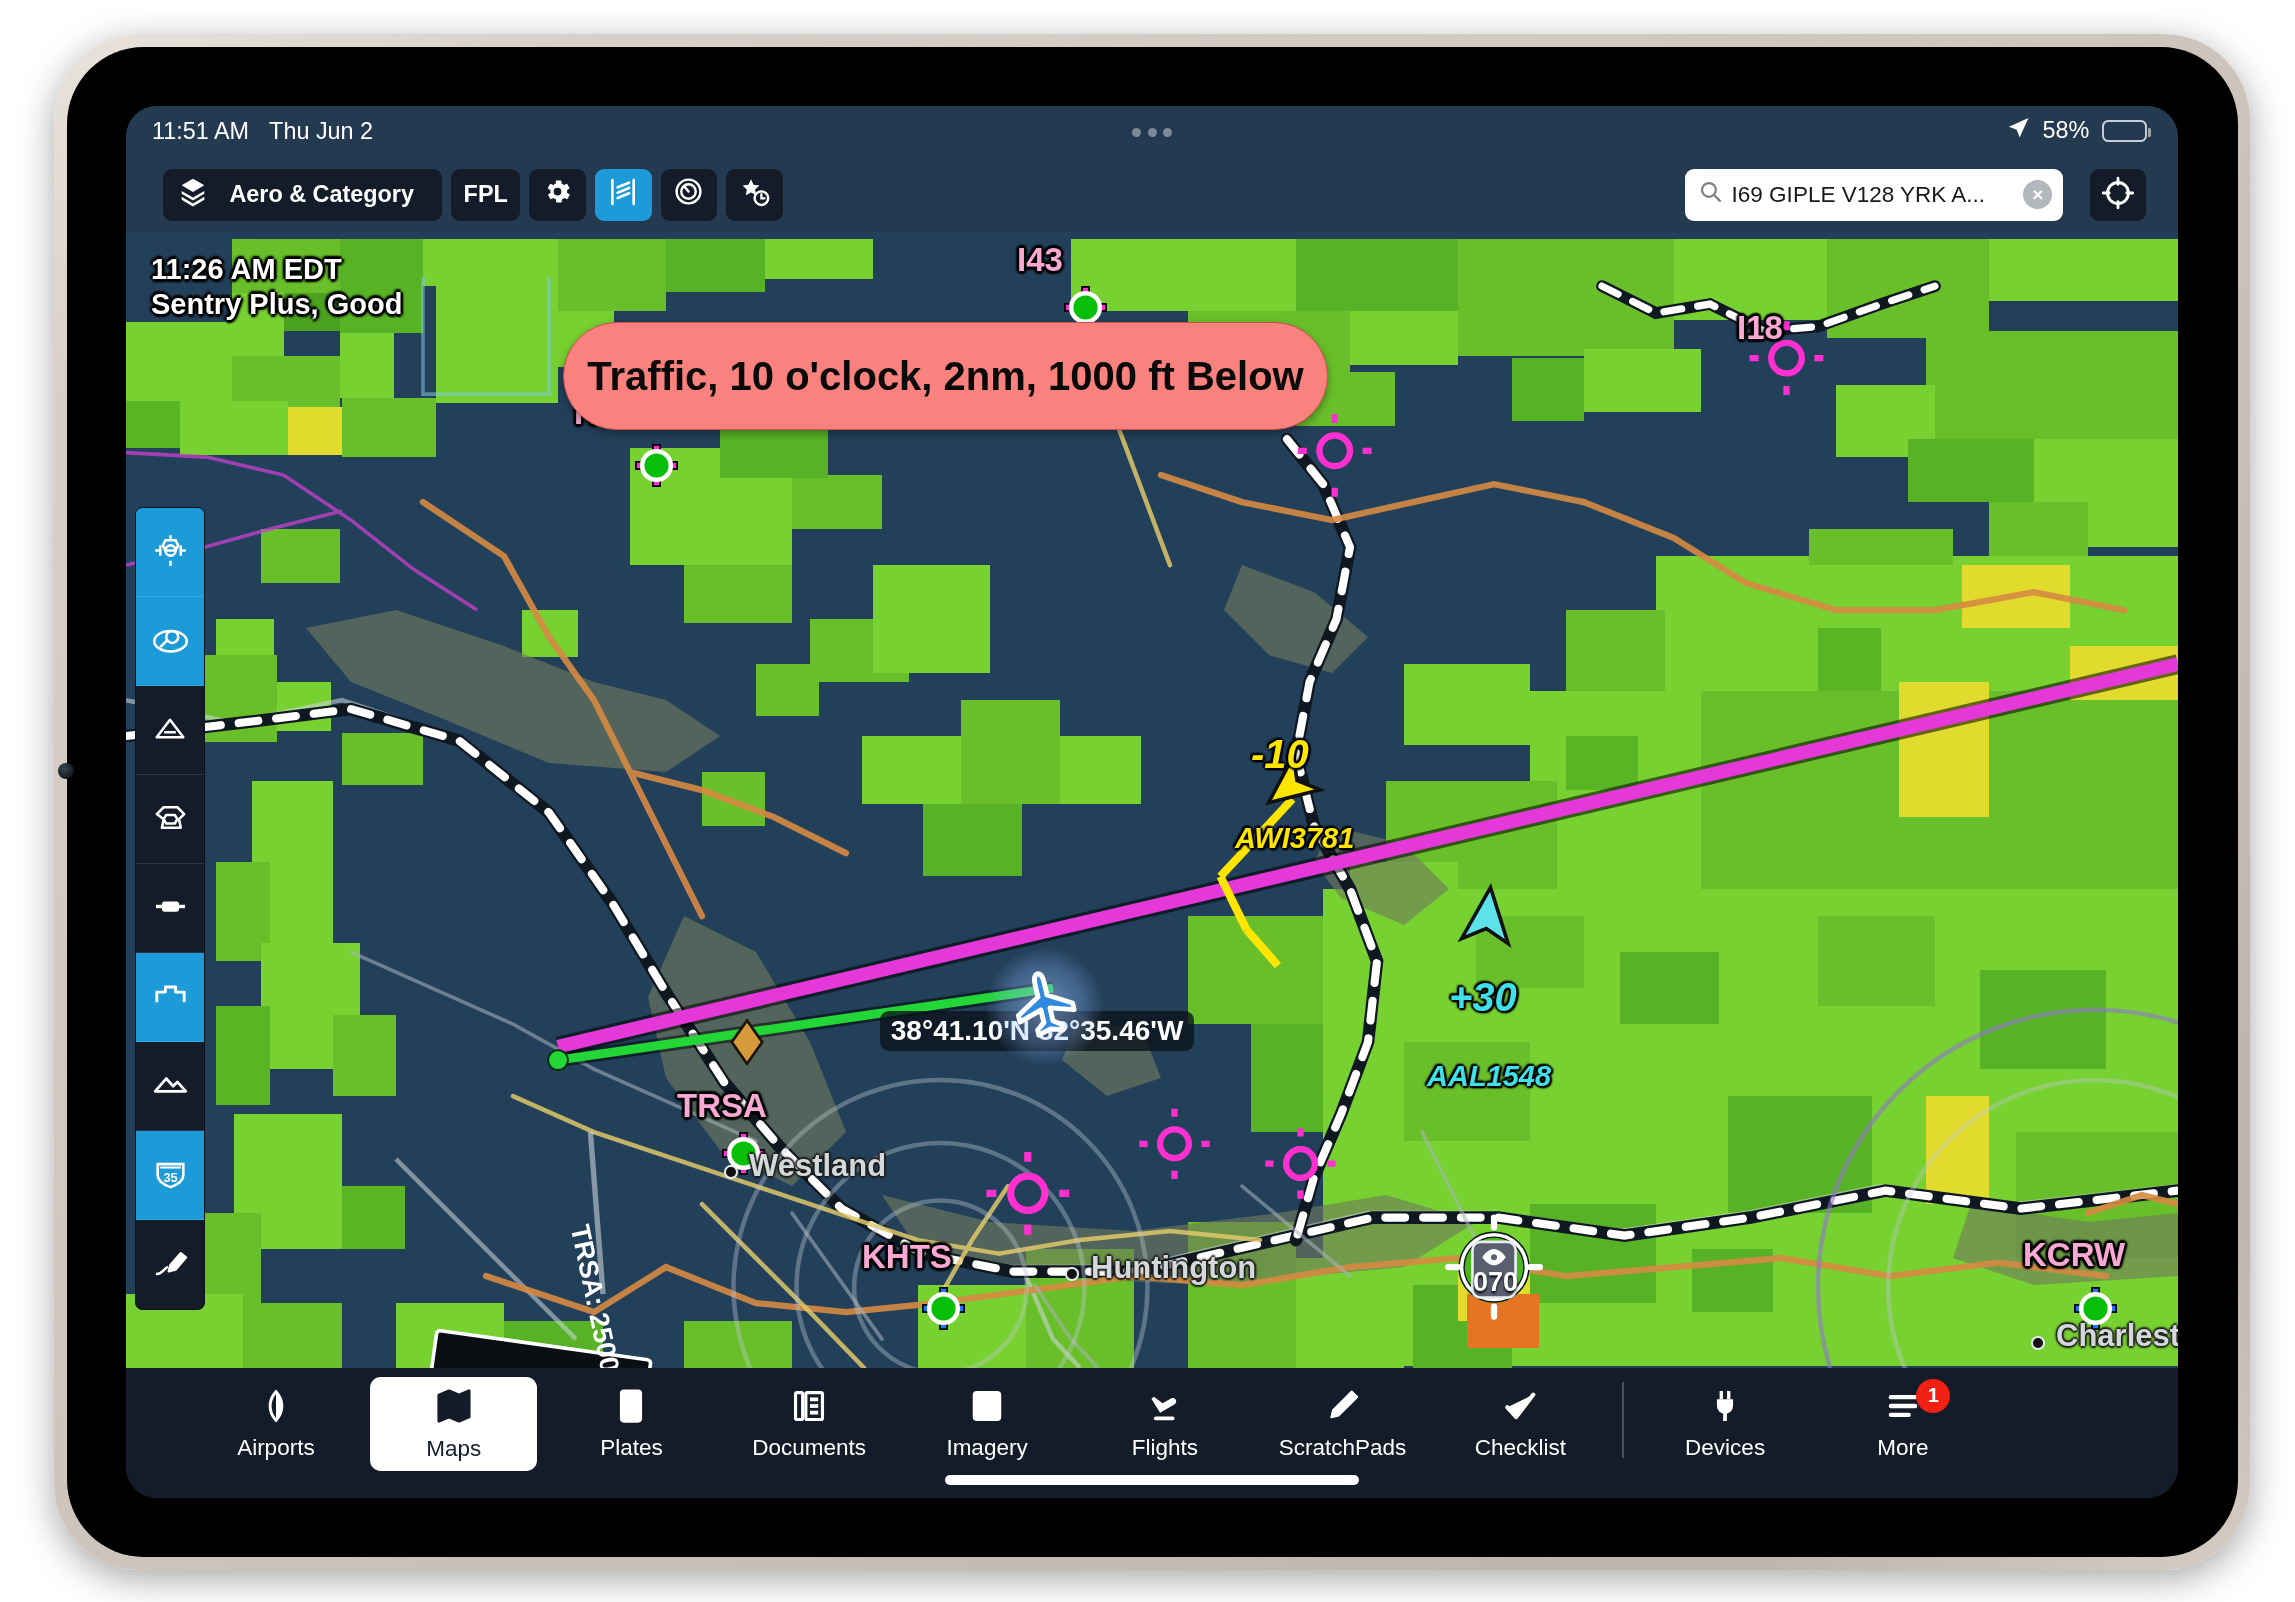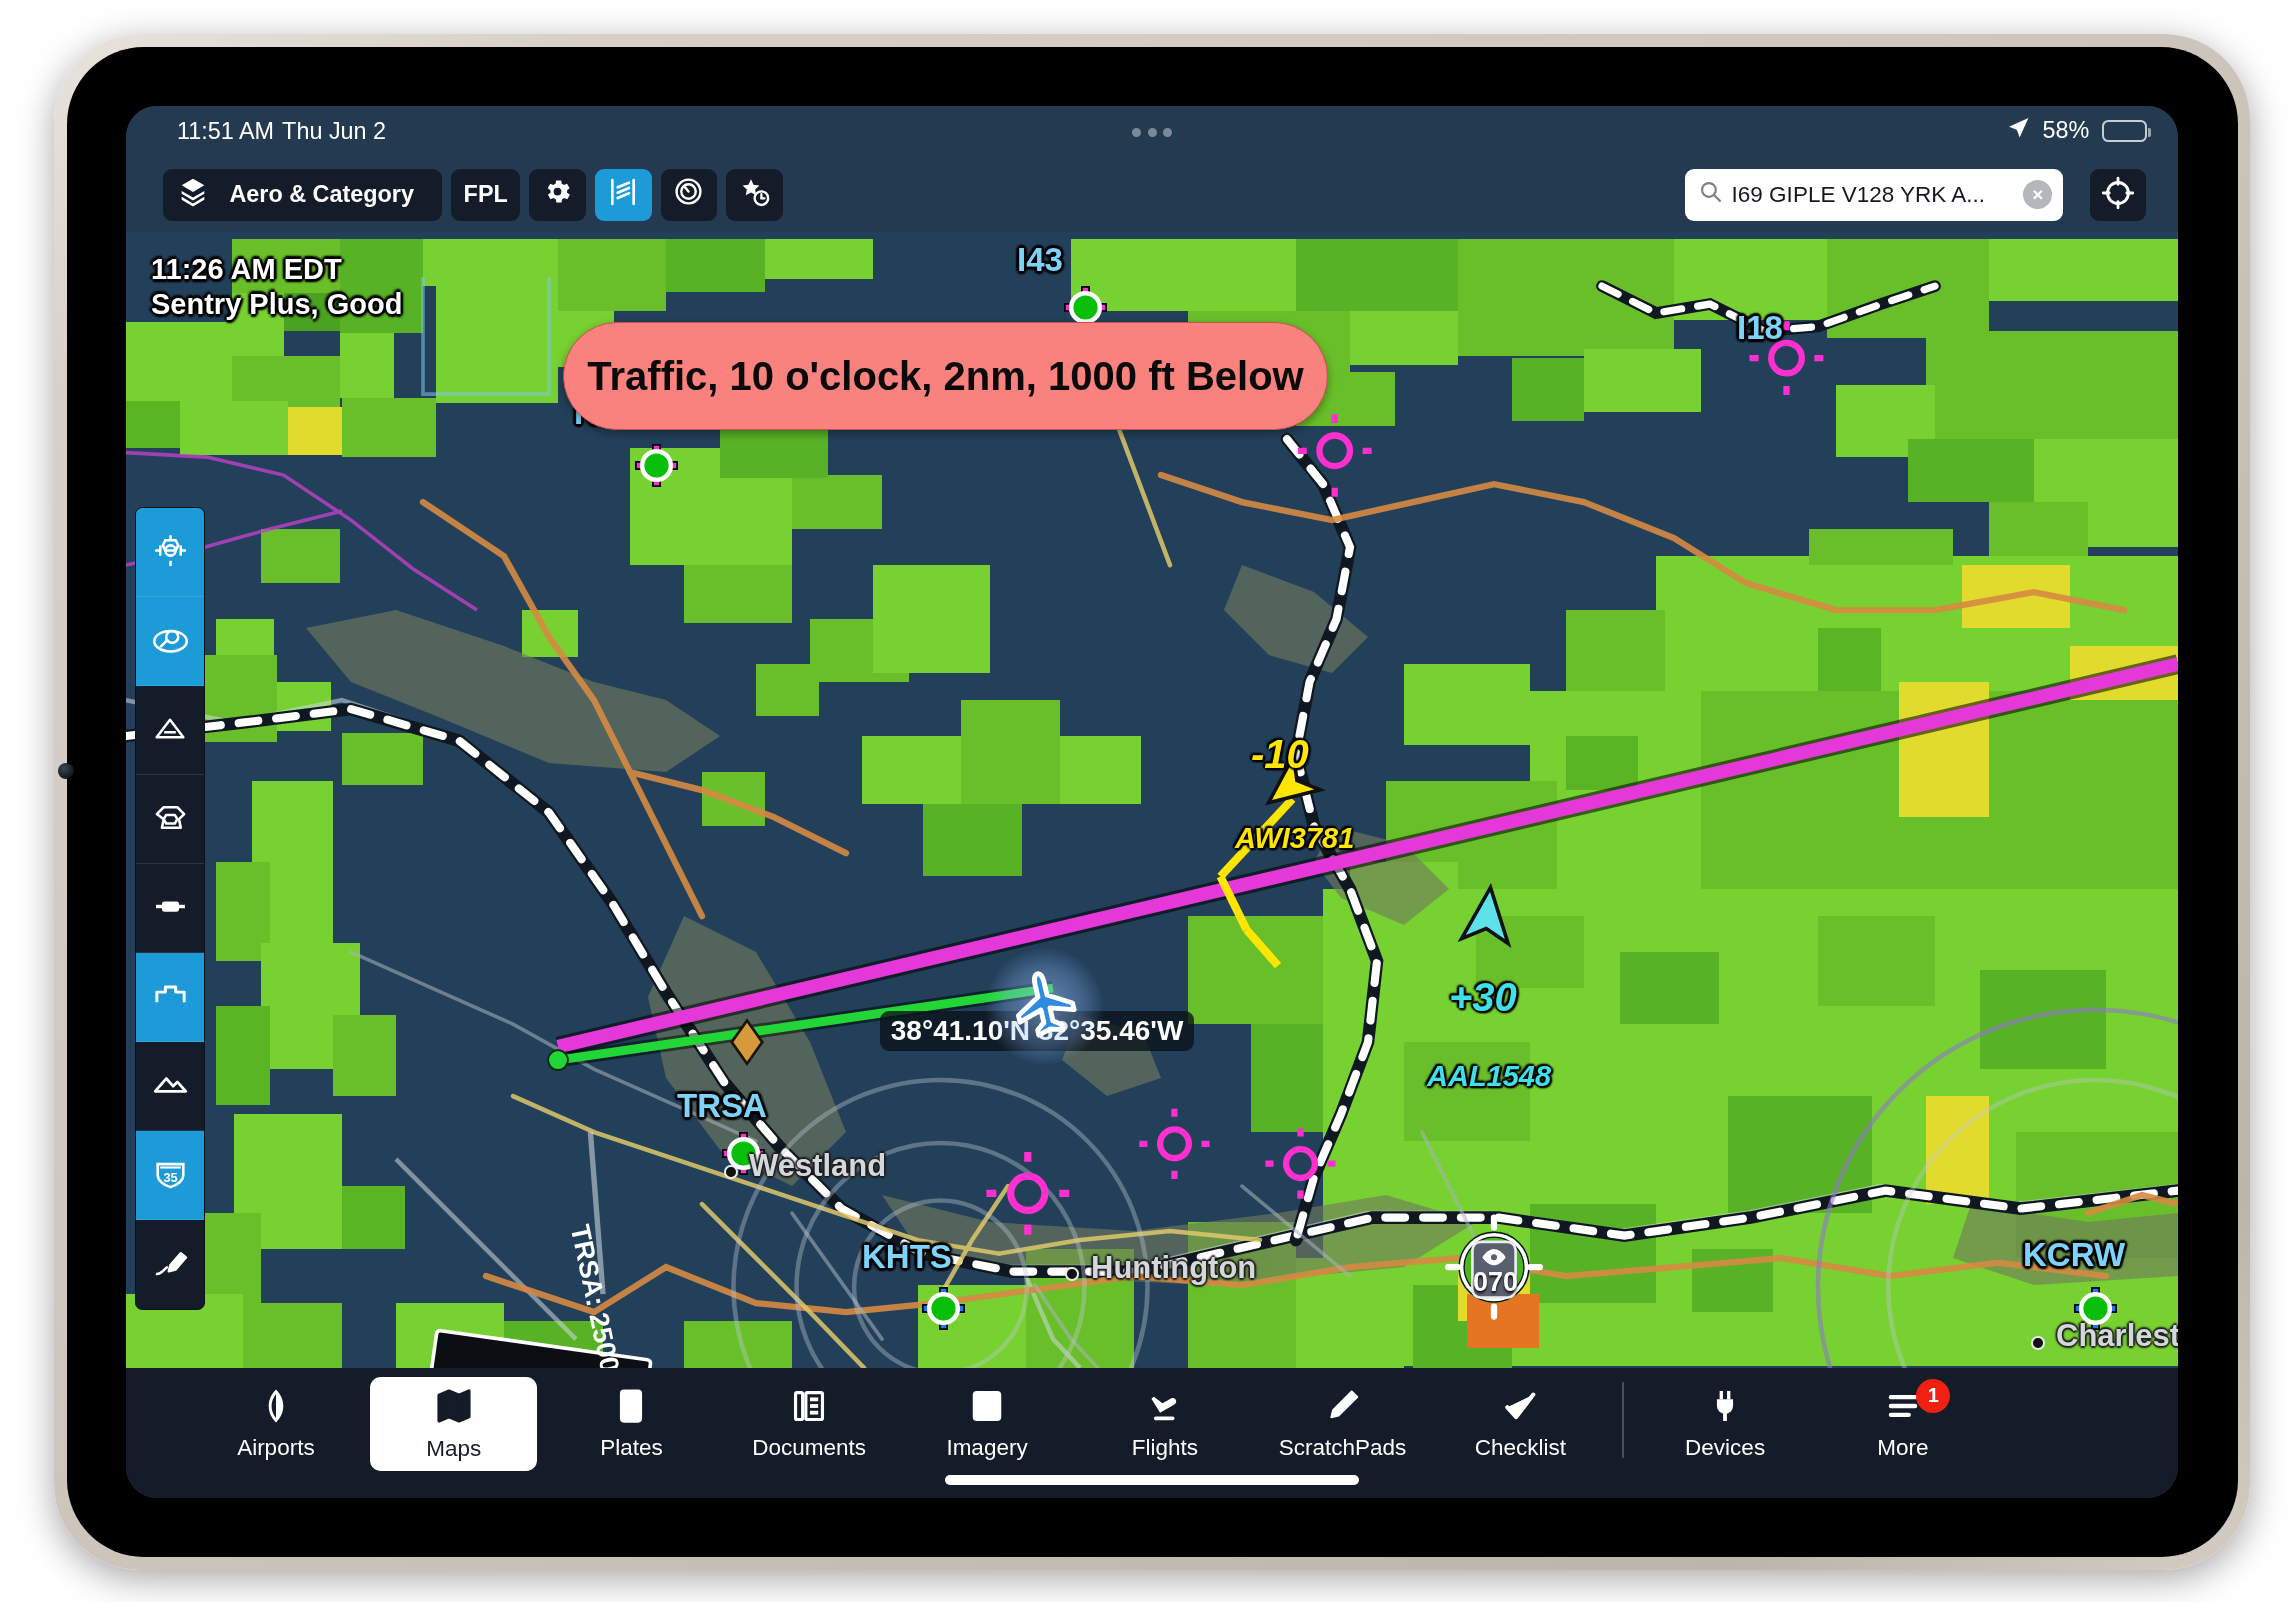--- a/index.html
+++ b/index.html
@@ -43,21 +43,21 @@
 
   
   #statusbar {
     position: absolute; left: 0; top: 0; width: 2052px; height: 50px;
     background: #243a50;
     display: flex; align-items: center;
     color: #ffffff;
     font-size: 23.4px; font-weight: 500;
     z-index: 40;
   }
-  #sb-left { position: absolute; left: 51px; display: flex; gap: 8px; align-items: baseline; }
+  #sb-left { position: absolute; left: 26px; display: flex; gap: 20px; align-items: baseline; }
   #sb-center { position: absolute; left: 0; right: 0; text-align: center; }
   #sb-dots { display:inline-flex; gap: 6.3px; vertical-align: middle; }
   #sb-dots i { width: 9px; height: 9px; border-radius: 50%; background: #7c8a98; display:inline-block;}
   #sb-right { position: absolute; right: 31px; display: flex; gap: 12.6px; align-items: center; }
   .batt-shell {
     width: 45px; height: 22.5px; border: 2.3px solid rgba(255,255,255,.75);
     border-radius: 6.3px; position: relative; padding: 2.3px;
   }
   .batt-shell::after {
     content:''; position:absolute; right:-6.3px; top:6.3px; width:3.6px; height:9px;
@@ -102,21 +102,21 @@
   #map {
     position: absolute; left: 0; top: 126px; width: 2052px; height: 1136px;
     background: #23405a;
     overflow: hidden;
   }
   #mapsvg { position: absolute; left: 0; top: 0; }
 
   .map-label {
     position: absolute;
     font-weight: 700;
-    color: #7dd3fc;
+    color: #f9a8d4;
     text-shadow:
       -2.7px 0 1.8px #000, 2.7px 0 1.8px #000, 0 -2.7px 1.8px #000, 0 2.7px 1.8px #000,
       -1.8px -1.8px 1.8px #000, 1.8px 1.8px 1.8px #000, -1.8px 1.8px 1.8px #000, 1.8px -1.8px 1.8px #000;
     white-space: nowrap;
     z-index: 18;
   }
   .apt-label { font-size: 33px; }
   .city-label { font-size: 31px; color: #d5d8da;
     text-shadow: -1.8px 0 1.8px #1c1c1c,1.8px 0 1.8px #1c1c1c,0 -1.8px 1.8px #1c1c1c,0 1.8px 1.8px #1c1c1c; }
   .city-dot { position:absolute; width: 13.5px; height: 13.5px; border-radius: 50%;

